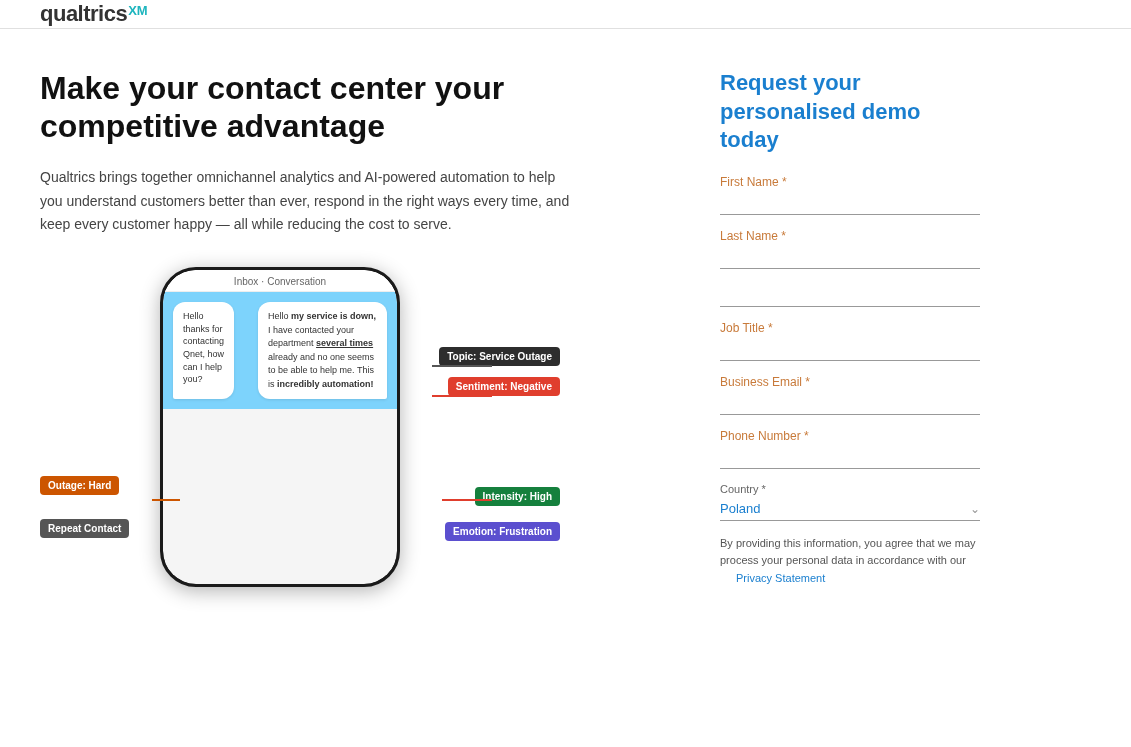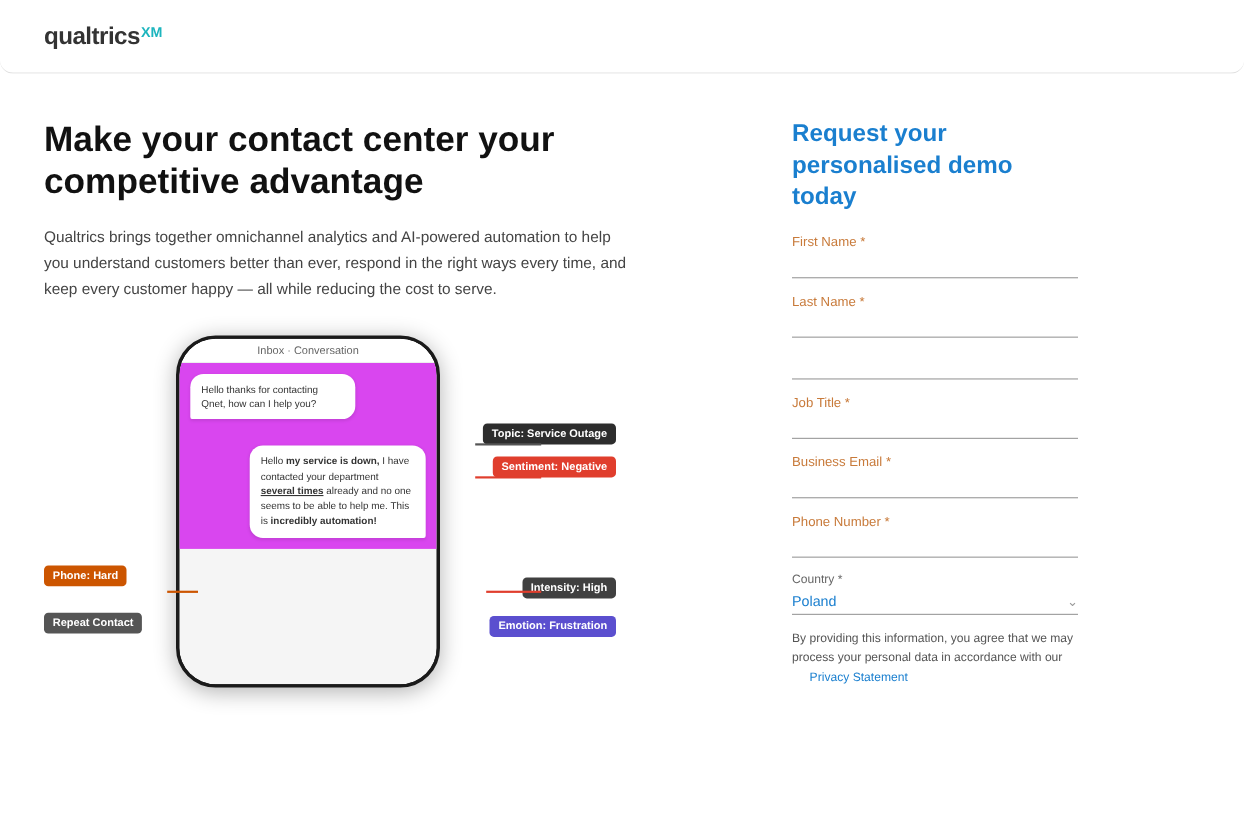--- a/index.html
+++ b/index.html
@@ -1,24 +1,23 @@
 <!DOCTYPE html>
 <html><head>
   <meta charset="utf-8">
   <style>
     * { box-sizing: border-box; margin: 0; padding: 0; }
     body { font-family: 'Arial', sans-serif; background: #fff; color: #333; font-size: 14px; }
 
     
     .header {
       border-bottom: 1px solid #e0e0e0;
-      padding: 20px 40px;
+      padding: 1px 40px;
       display: flex;
       align-items: center;
-      border-radius: 12px;
     }
     .logo-text {
       font-size: 22px;
       font-weight: bold;
       color: #333;
       letter-spacing: -0.5px;
     }
     .logo-xm {
       font-size: 13px;
       font-weight: bold;
@@ -84,23 +83,23 @@
       background: #fff;
       text-align: center;
       padding: 6px 0 4px;
       font-size: 10px;
       color: #666;
       border-bottom: 1px solid #eee;
     }
     .phone-body {
       padding: 10px;
       display: flex;
-      flex-direction: column;
+      flex-direction: row;
       gap: 24px;
-      background: #d946ef;
+      background: #7dd3fc;
     }
     .chat-bubble-left {
       background: #fff;
       border-radius: 12px 12px 12px 2px;
       padding: 8px 10px;
       font-size: 9px;
       color: #333;
       max-width: 150px;
       box-shadow: 0 1px 3px rgba(0,0,0,0.1);
       line-height: 1.4;
@@ -126,21 +125,21 @@
       padding: 4px 8px;
       font-size: 10px;
       font-weight: 600;
       color: #fff;
       white-space: nowrap;
     }
     .badge-dark { background: #2d2d2d; }
     .badge-red { background: #e03e2d; }
     .badge-orange-effort { background: #cc5500; }
     .badge-gray { background: #555; }
-    .badge-intensity { background: #404040; }
+    .badge-intensity { background: #15803d; }
     .badge-emotion { background: #5b4fcf; }
 
     
     .right-panel {
       width: 260px;
       flex-shrink: 0;
     }
     .form-heading {
       font-size: 22px;
       font-weight: 700;
@@ -222,21 +221,21 @@
 <div class="main-container">
 
   <div class="left-panel">
     <h1 class="main-heading">Make your contact center your competitive advantage</h1>
     <p class="description">Qualtrics brings together omnichannel analytics and AI-powered automation to help you understand customers better than ever, respond in the right ways every time, and keep every customer happy — all while reducing the cost to serve.</p>
 
     <div class="phone-mockup-area">
 
       <div style="position:absolute; left:0; top:218px; display:flex; align-items:center; gap:4px;">
         <div class="badge badge-orange-effort">
-          <span>Phone:</span> <strong>Hard</strong>
+          <span>Outage:</span> <strong>Hard</strong>
         </div>
       </div>
 
       <div class="badge badge-gray" style="position:absolute; left:0; top:252px;text-align:right;">Repeat Contact</div>
 
       <div class="phone">
         <div class="phone-screen">
           <div class="phone-header">Inbox · Conversation</div>
           <div class="phone-body">
             <div class="chat-bubble-left">Hello thanks for contacting Qnet, how can I help you?</div>

